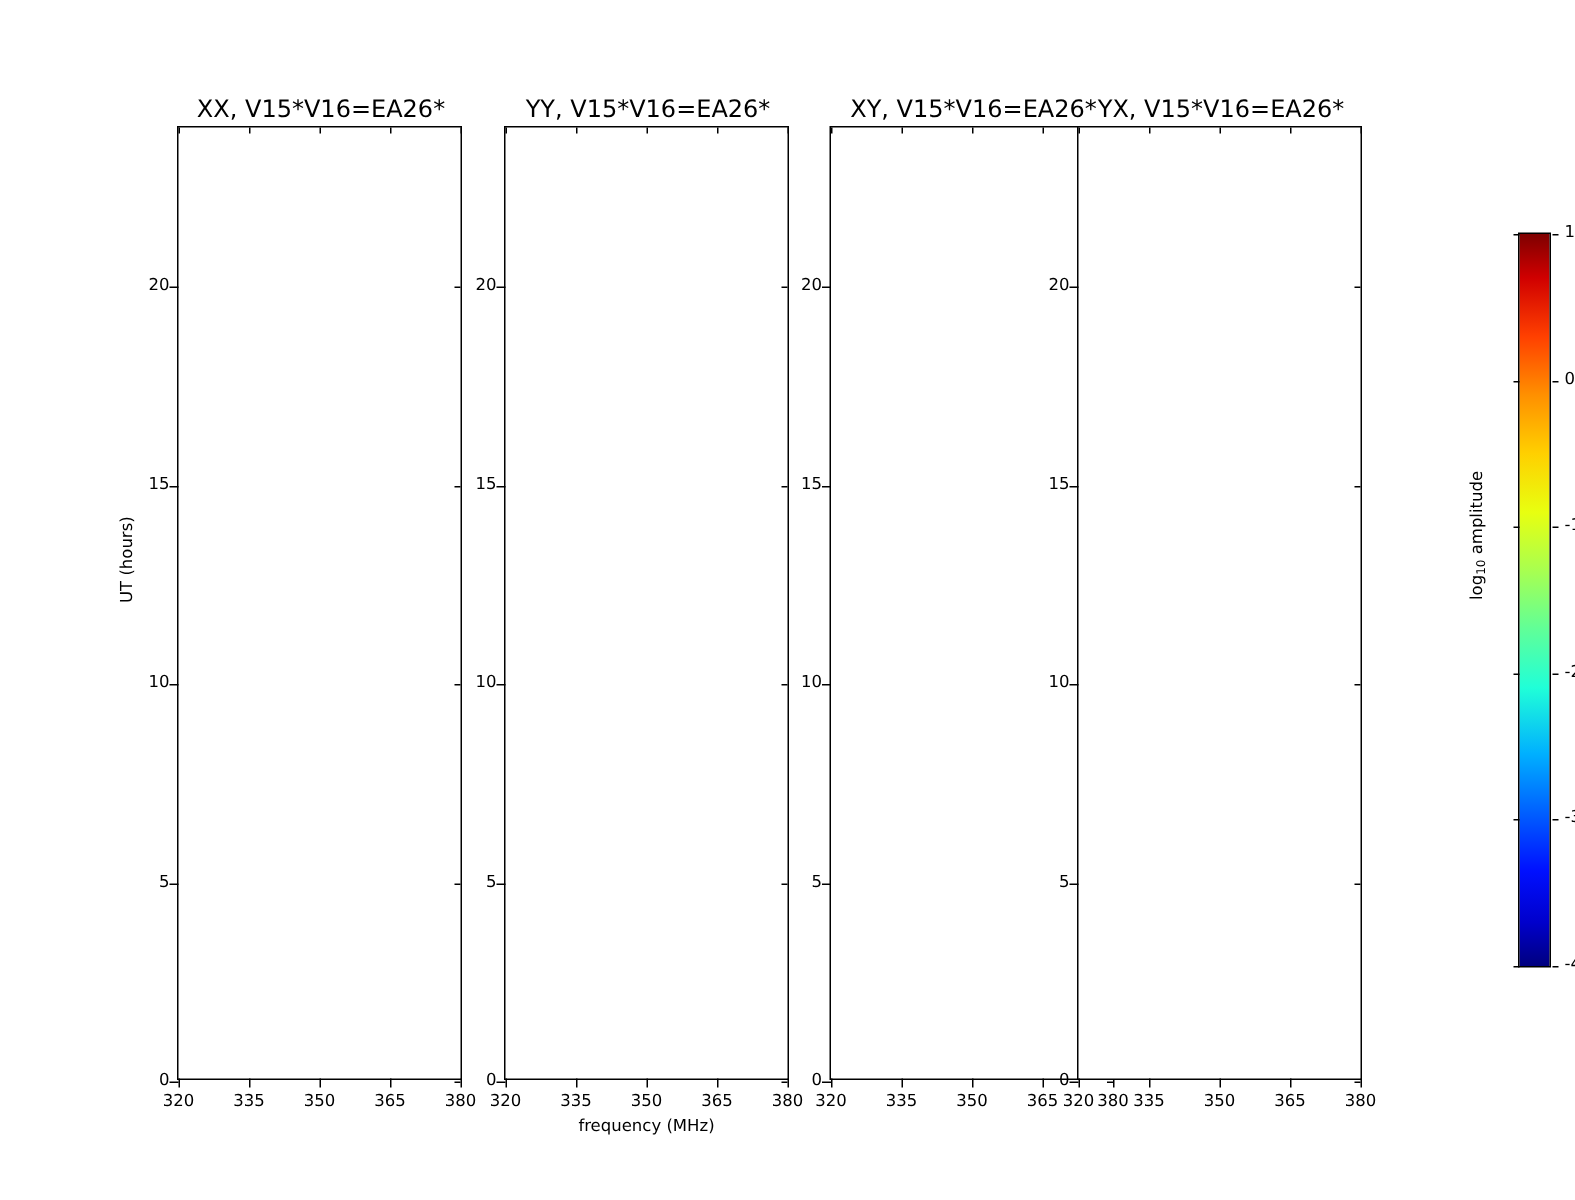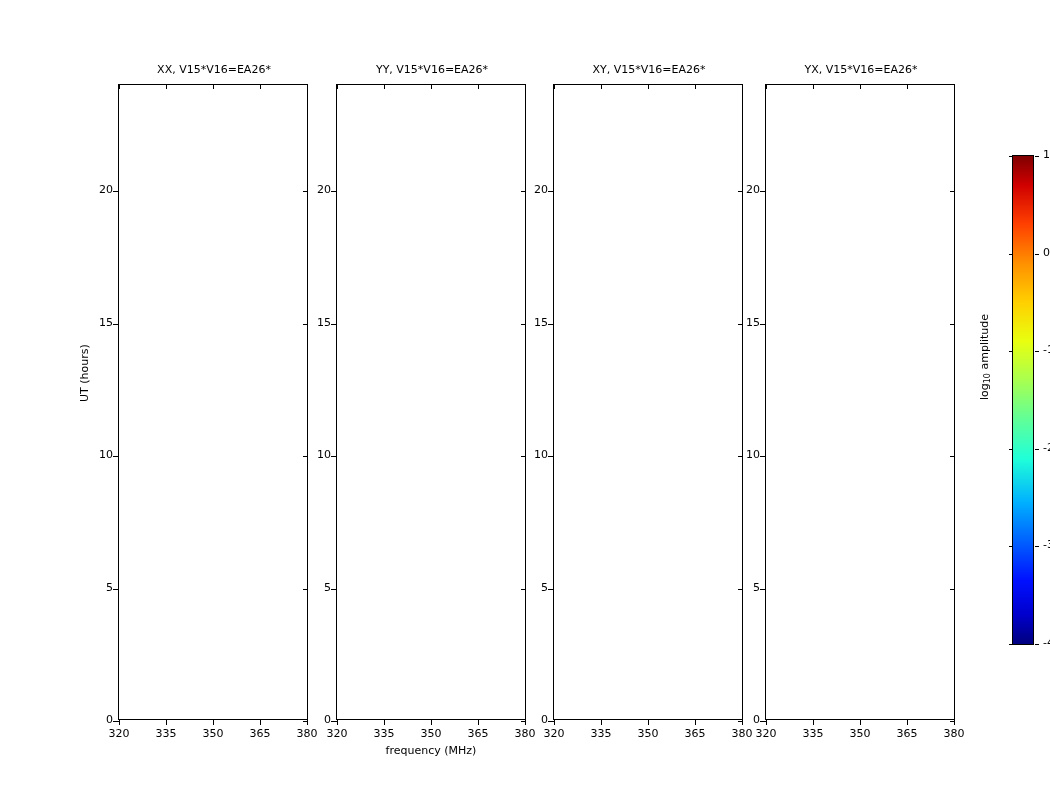--- a/index.html
+++ b/index.html
@@ -39,27 +39,27 @@
     box-sizing: border-box;
     border: 1px solid #000;
     background: #ffffff;
   }
   .panel-title {
     position: absolute;
     top: -22px;
     left: 0;
     width: 190px;
     text-align: center;
-    font-size: 11px;
+    font-size: 16px;
     white-space: nowrap;
   }
   #panel0 { left: 118px; }
   #panel1 { left: 336px; }
   #panel2 { left: 553px; }
-  #panel3 { left: 765px; }
+  #panel3 { left: 718px; }
 
   
   .ytick {
     position: absolute;
     left: -6px;
     width: 6px;
     height: 1px;
     background: #000;
   }
   .ytick-in {

